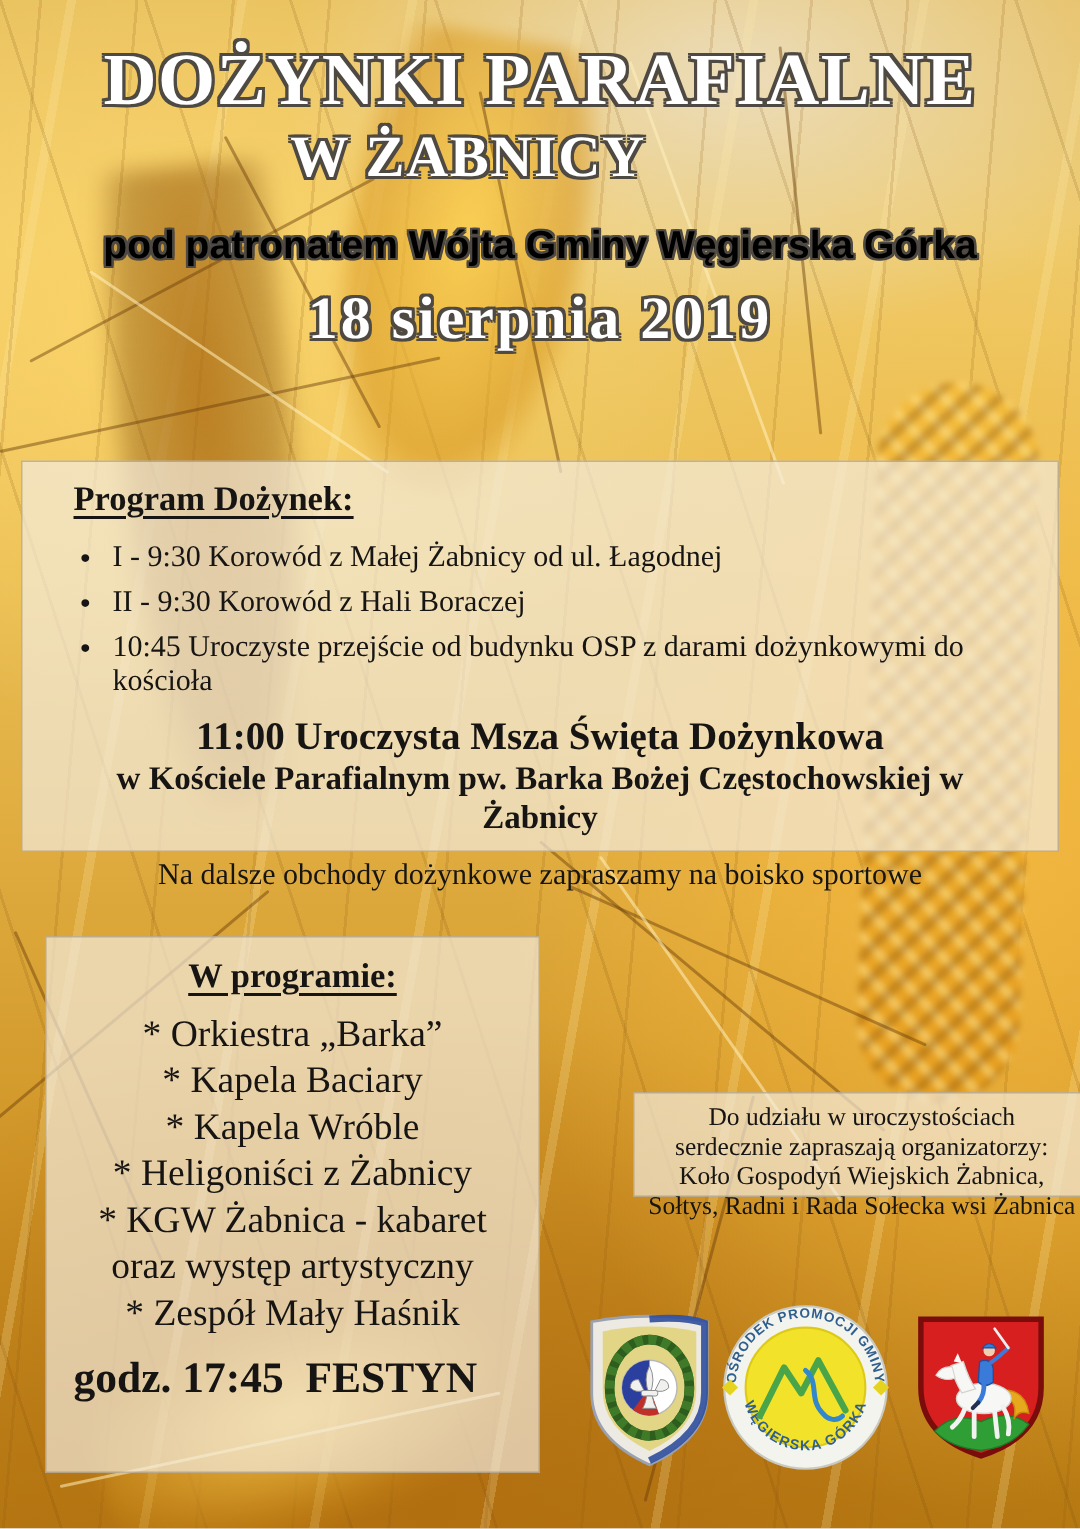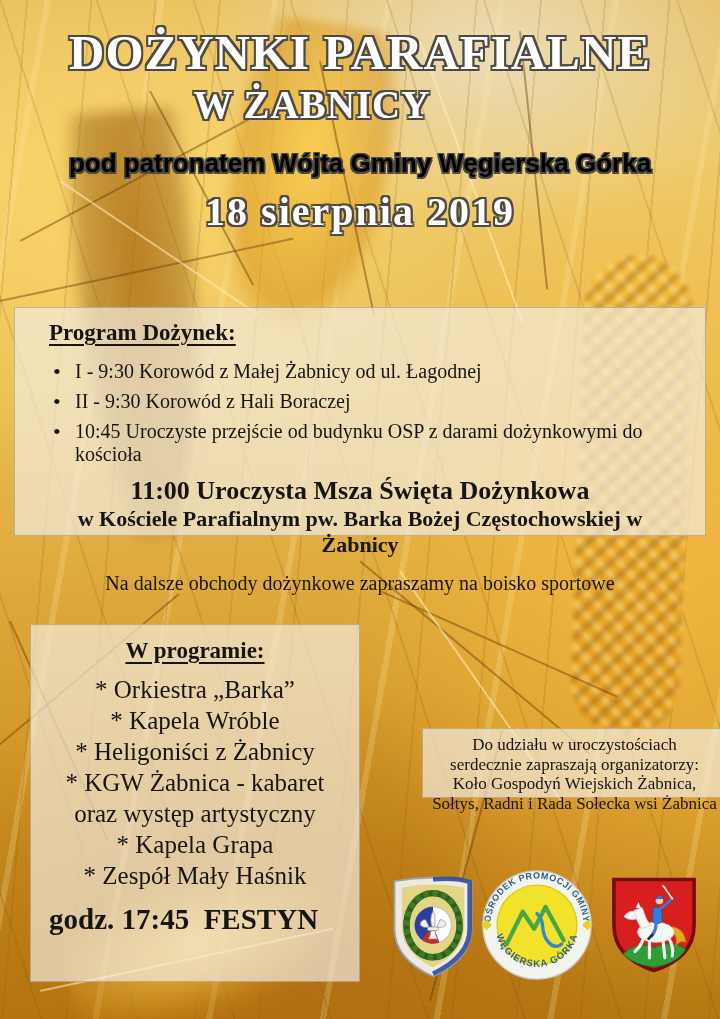--- a/index.html
+++ b/index.html
@@ -47,21 +47,21 @@
     font-size:39px; font-weight:bold; letter-spacing:1px; }
   .patron { position:absolute; top:148px; left:0; width:720px; text-align:center;
     font-family:"Liberation Sans","DejaVu Sans",sans-serif; font-size:26px; font-weight:bold;
     text-shadow:-1.5px -1.5px 0 #4e4a43, 1.5px -1.5px 0 #4e4a43, -1.5px 1.5px 0 #4e4a43, 1.5px 1.5px 0 #4e4a43,
                 -1.5px 0 0 #4e4a43, 1.5px 0 0 #4e4a43, 0 -1.5px 0 #4e4a43, 0 1.5px 0 #4e4a43; }
   .date { position:absolute; top:188px; left:0; width:720px; text-align:center;
     font-size:40px; font-weight:bold; letter-spacing:2px; }
 
   .panel { position:absolute; background:rgba(243,238,227,0.68); border:1px solid rgba(110,102,88,0.38);
     color:#171513; }
-  .panel-program { left:14px; top:307px; width:692px; height:229px; padding:12px 34px 10px 34px; }
+  .panel-program { left:14px; top:307px; width:692px; height:261px; padding:12px 34px 10px 34px; }
   .sec-head { font-size:23px; font-weight:bold; text-decoration:underline; text-underline-offset:4px; }
   .prog-list { list-style:none; margin-top:14px; }
   .prog-list li { font-size:20px; margin:7px 0; padding-left:26px; position:relative; }
   .prog-list li::before { content:"•"; position:absolute; left:4px; top:-1px; font-size:22px; }
   .mass1 { margin-top:10px; text-align:center; font-size:26px; font-weight:bold; }
   .mass2 { text-align:center; font-size:22px; font-weight:bold; }
   .note  { margin-top:14px; text-align:center; font-size:20px; }
 
   .panel-lineup { left:30px; top:624px; width:330px; height:358px; padding:13px 6px 8px 6px; text-align:center; }
   .lineup-list { list-style:none; margin-top:10px; }
@@ -117,25 +117,25 @@
     </ul>
     <div class="mass1">11:00 Uroczysta Msza Święta Dożynkowa</div>
     <div class="mass2">w Kościele Parafialnym pw. Barka Bożej Częstochowskiej w Żabnicy</div>
     <div class="note">Na dalsze obchody dożynkowe zapraszamy na boisko sportowe</div>
   </div>
 
   <div class="panel panel-lineup">
     <div class="sec-head">W programie:</div>
     <ul class="lineup-list">
       <li>* Orkiestra „Barka”</li>
+      <li>* Kapela Baciary</li>
       <li>* Kapela Wróble</li>
       <li>* Heligoniści z Żabnicy</li>
       <li>* KGW Żabnica - kabaret</li>
       <li>oraz występ artystyczny</li>
-      <li>* Kapela Grapa</li>
       <li>* Zespół Mały Haśnik</li>
     </ul>
     <div class="festyn">godz. 17:45  FESTYN</div>
   </div>
 
   <div class="panel panel-invite">
     <div>Do udziału w uroczystościach</div>
     <div>serdecznie zapraszają organizatorzy:</div>
     <div>Koło Gospodyń Wiejskich Żabnica,</div>
     <div>Sołtys, Radni i Rada Sołecka wsi Żabnica</div>

